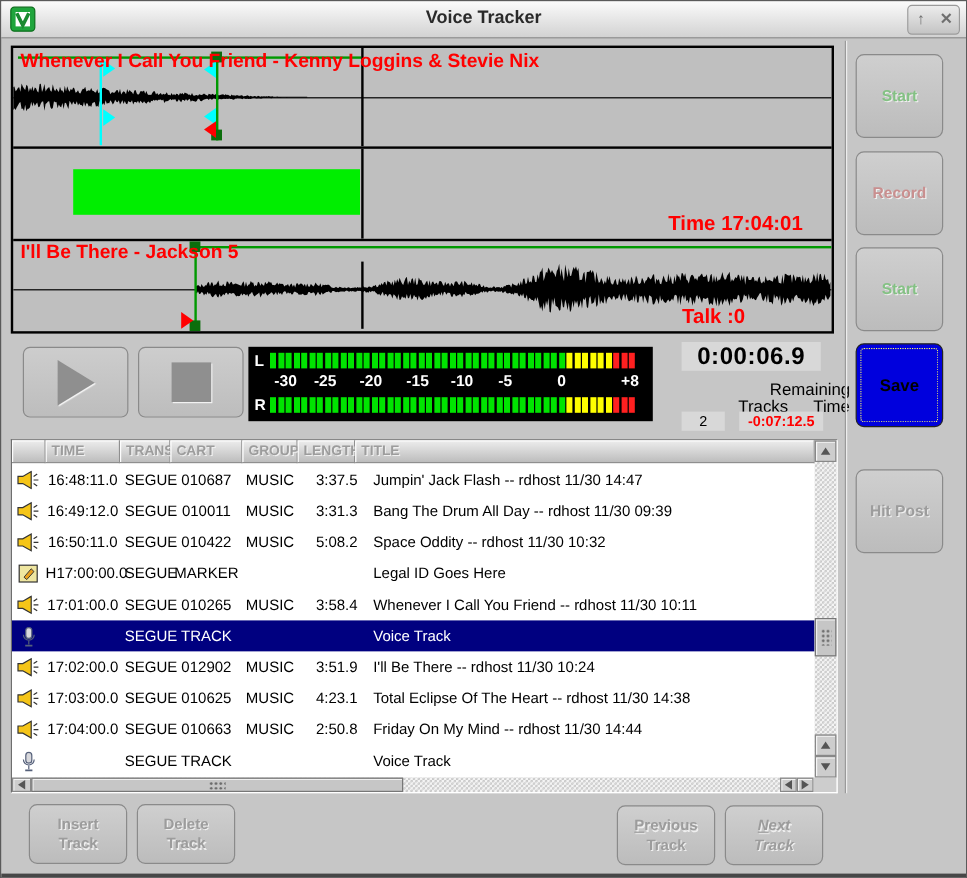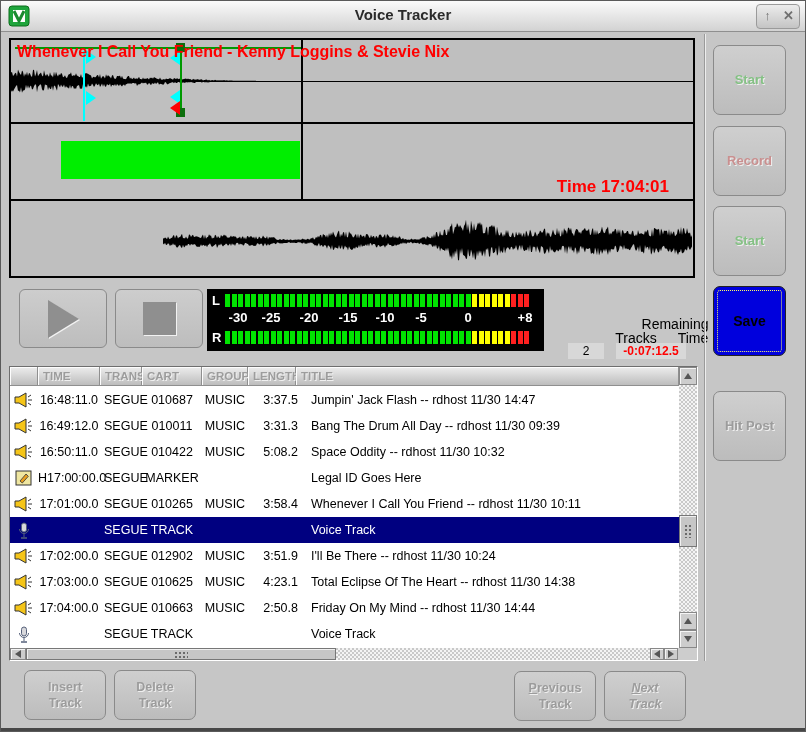--- a/index.html
+++ b/index.html
@@ -148,20 +148,31 @@
       <div class="vline-black" style="left:290px;top:0;height:82px;"></div>
       <div class="trk-title" style="left:6px;top:3px;">Whenever I Call You Friend - Kenny Loggins &amp; Stevie Nix</div>
     </div>
 
     <div id="strip2" class="strip">
       <div id="voice-region" style="left:50px;top:17px;width:239px;height:38px;background:#00ee00;"></div>
       <div class="vline-black" style="left:290px;top:0;height:75px;"></div>
       <div class="time-red" style="right:24px;bottom:2px;text-align:center;">Time 17:04:01</div>
     </div>
 
+    <div id="strip3" class="strip">
+      <div class="centerline" style="left:0;top:40px;width:682px;"></div>
+      <div class="hline-green" style="left:152px;top:4px;width:530px;"></div>
+      <div class="vline-black" style="left:290px;top:17px;height:56px;"></div>
+      <div class="vline-green" style="left:151px;top:2px;height:72px;"></div>
+      <div class="gsq" style="left:147px;top:0px;"></div>
+      <div class="gsq" style="left:147px;top:66px;"></div>
+      <div class="tri r red" style="left:140px;top:59px;"></div>
+      <div class="trk-title" style="left:6px;top:1px;">I'll Be There - Jackson 5</div>
+      <div class="time-red" style="right:72px;bottom:2px;">Talk :0</div>
+    </div>
   </div>
 
   <div class="tbtn" style="left:18px;top:288px;">
     <span class="playtri"></span>
   </div>
   <div class="tbtn" style="left:114px;top:288px;">
     <span class="stopsq"></span>
   </div>
 
   <div id="meter">
@@ -270,20 +281,21 @@
         <span class="seg" style="background: rgb(255, 255, 0);"></span>
         <span class="seg" style="background: rgb(255, 255, 0);"></span>
         <span class="seg" style="background: rgb(255, 255, 0);"></span>
         <span class="seg" style="background: rgb(255, 255, 0);"></span>
         <span class="seg" style="background: rgb(255, 32, 32);"></span>
         <span class="seg" style="background: rgb(255, 32, 32);"></span>
         <span class="seg" style="background: rgb(255, 32, 32);"></span>
       </div>
   </div>
 
+  <div id="elapsed">0:00:06.9</div>
   <div class="remlbl" style="left:567px;top:315px;width:118px;text-align:center;">Remaining</div>
   <div class="remlbl" style="left:565px;top:329px;width:44px;text-align:center;">Tracks</div>
   <div class="remlbl" style="left:622px;top:329px;width:44px;text-align:center;">Time</div>
   <div class="remval" style="left:567px;top:342px;width:36px;">2</div>
   <div class="remval" style="left:615px;top:342px;width:70px;color:#ff0000;font-weight:bold;">-0:07:12.5</div>
 
   <div id="logtable">
     <div id="loghead">
       <div class="hcell" style="left:0;width:28px;"></div>
       <div class="hcell" style="left:28px;width:62px;">TIME</div>

